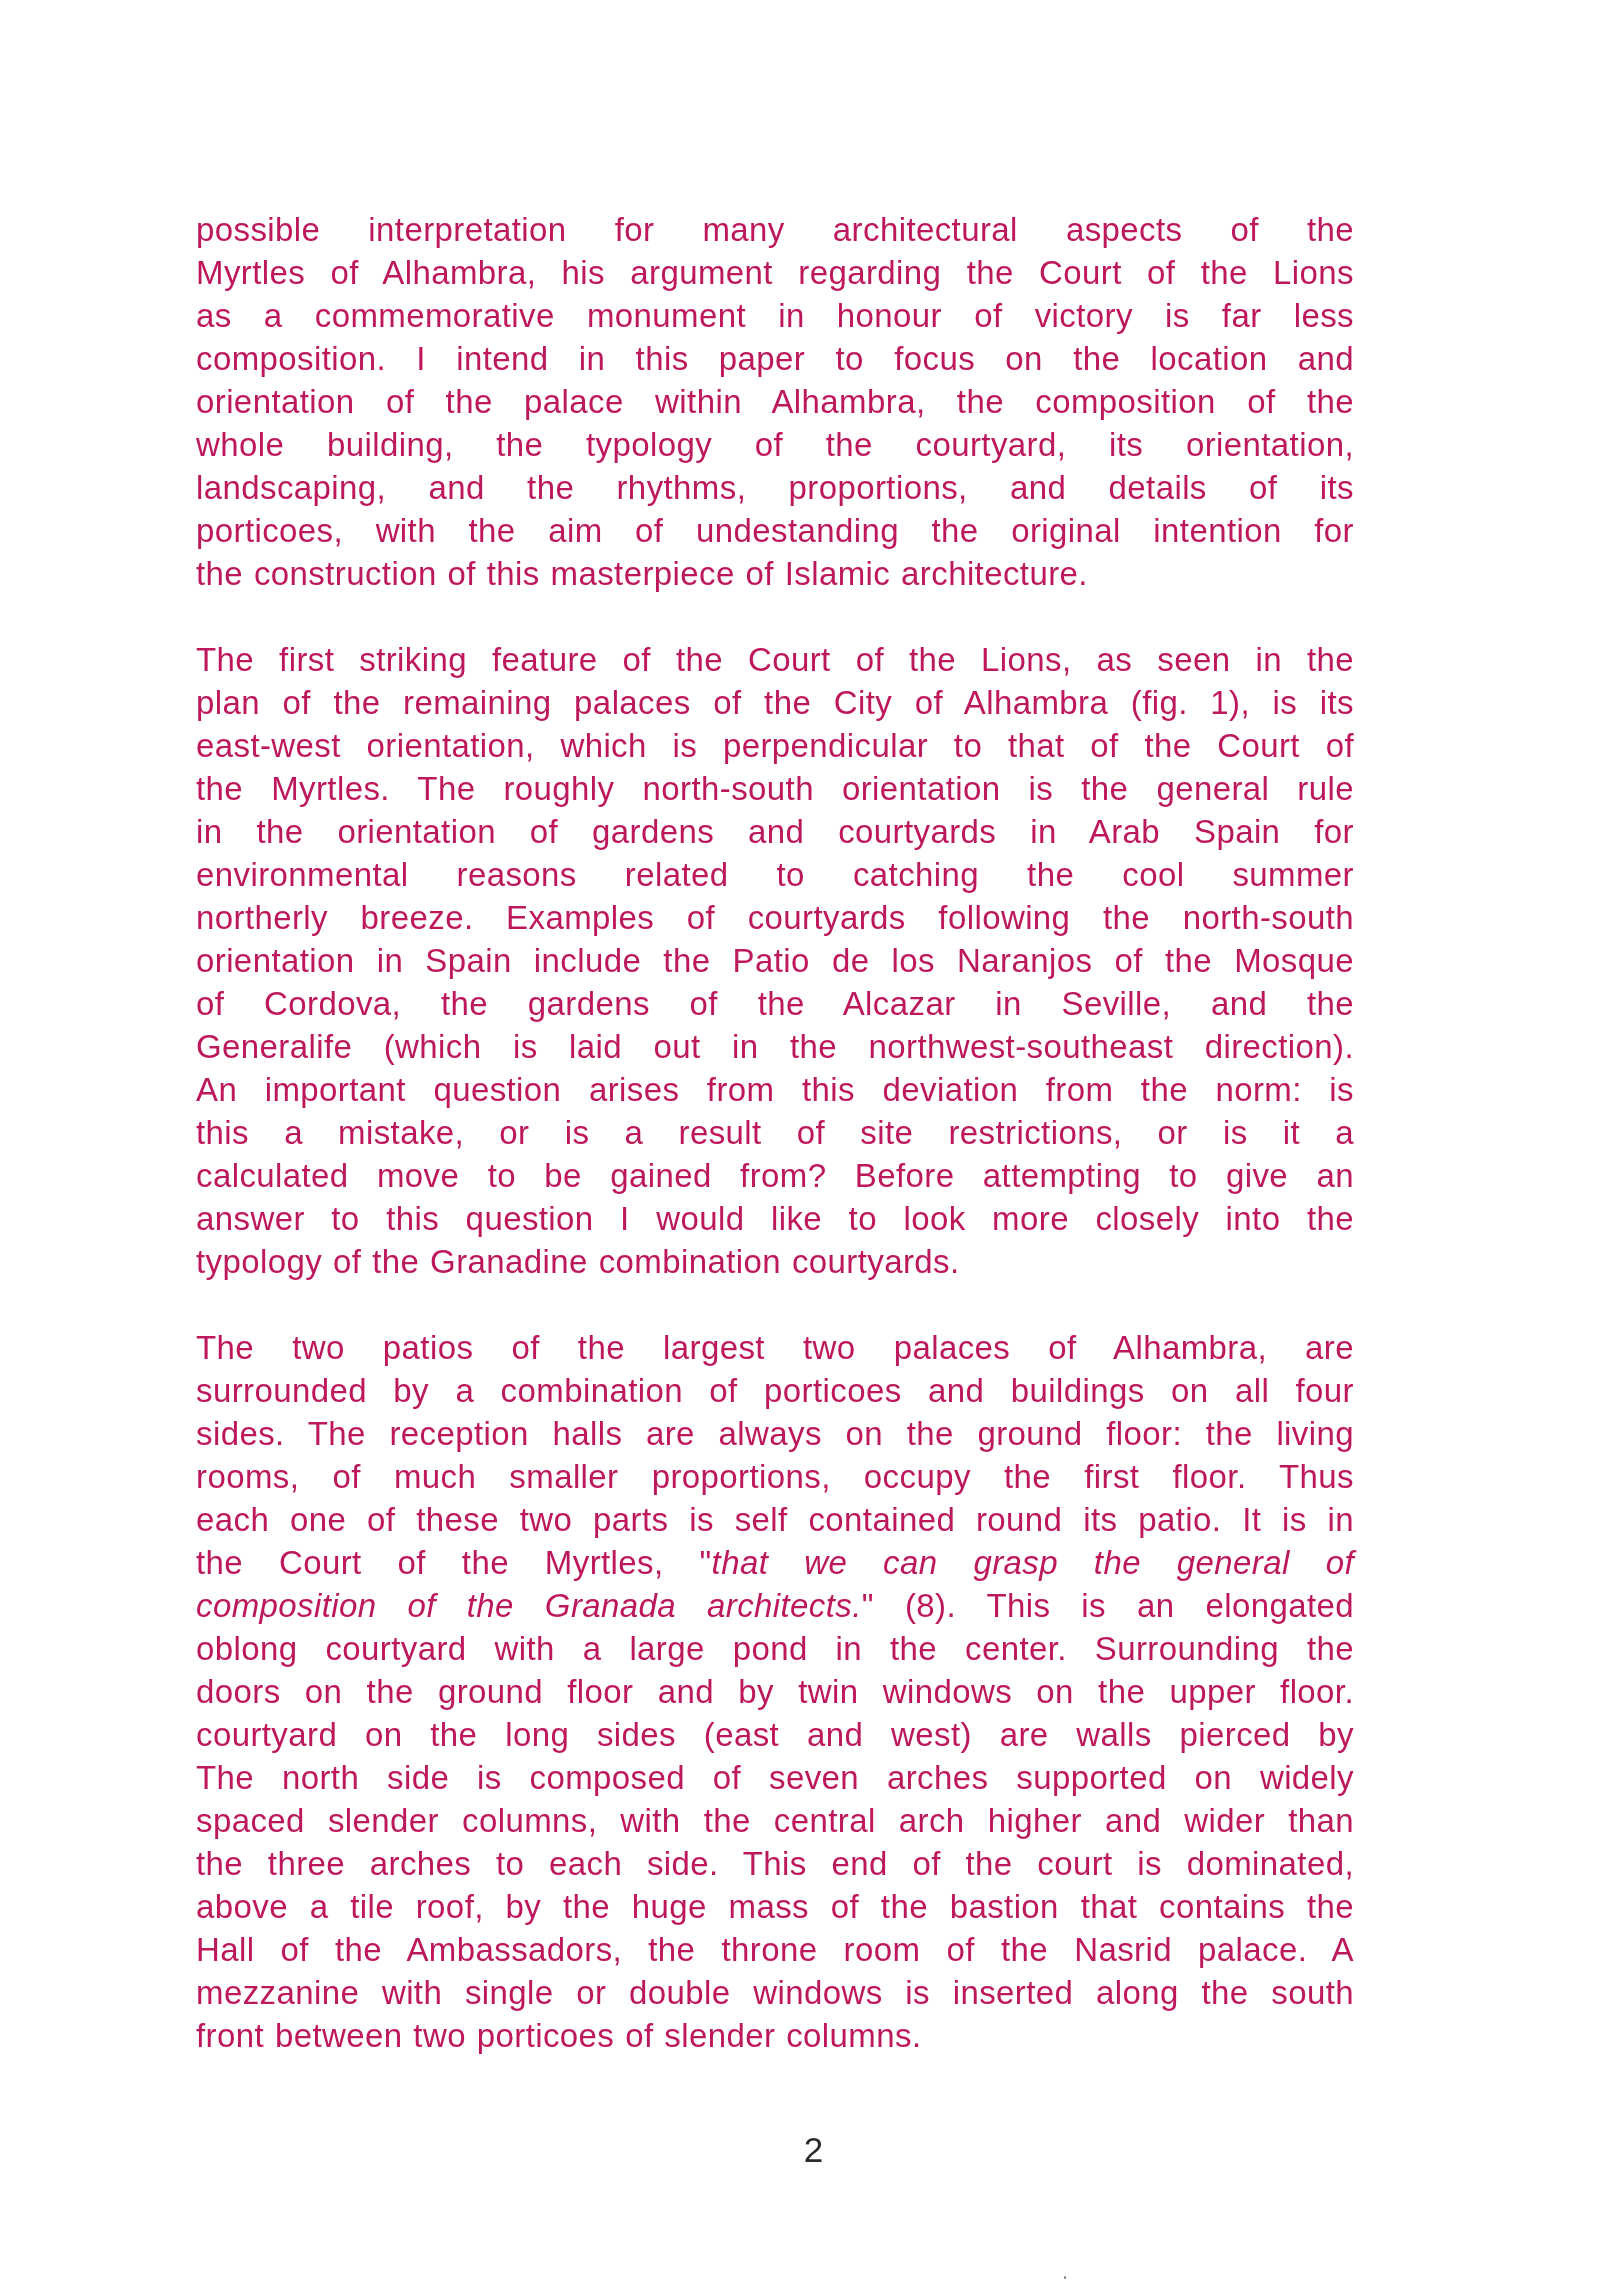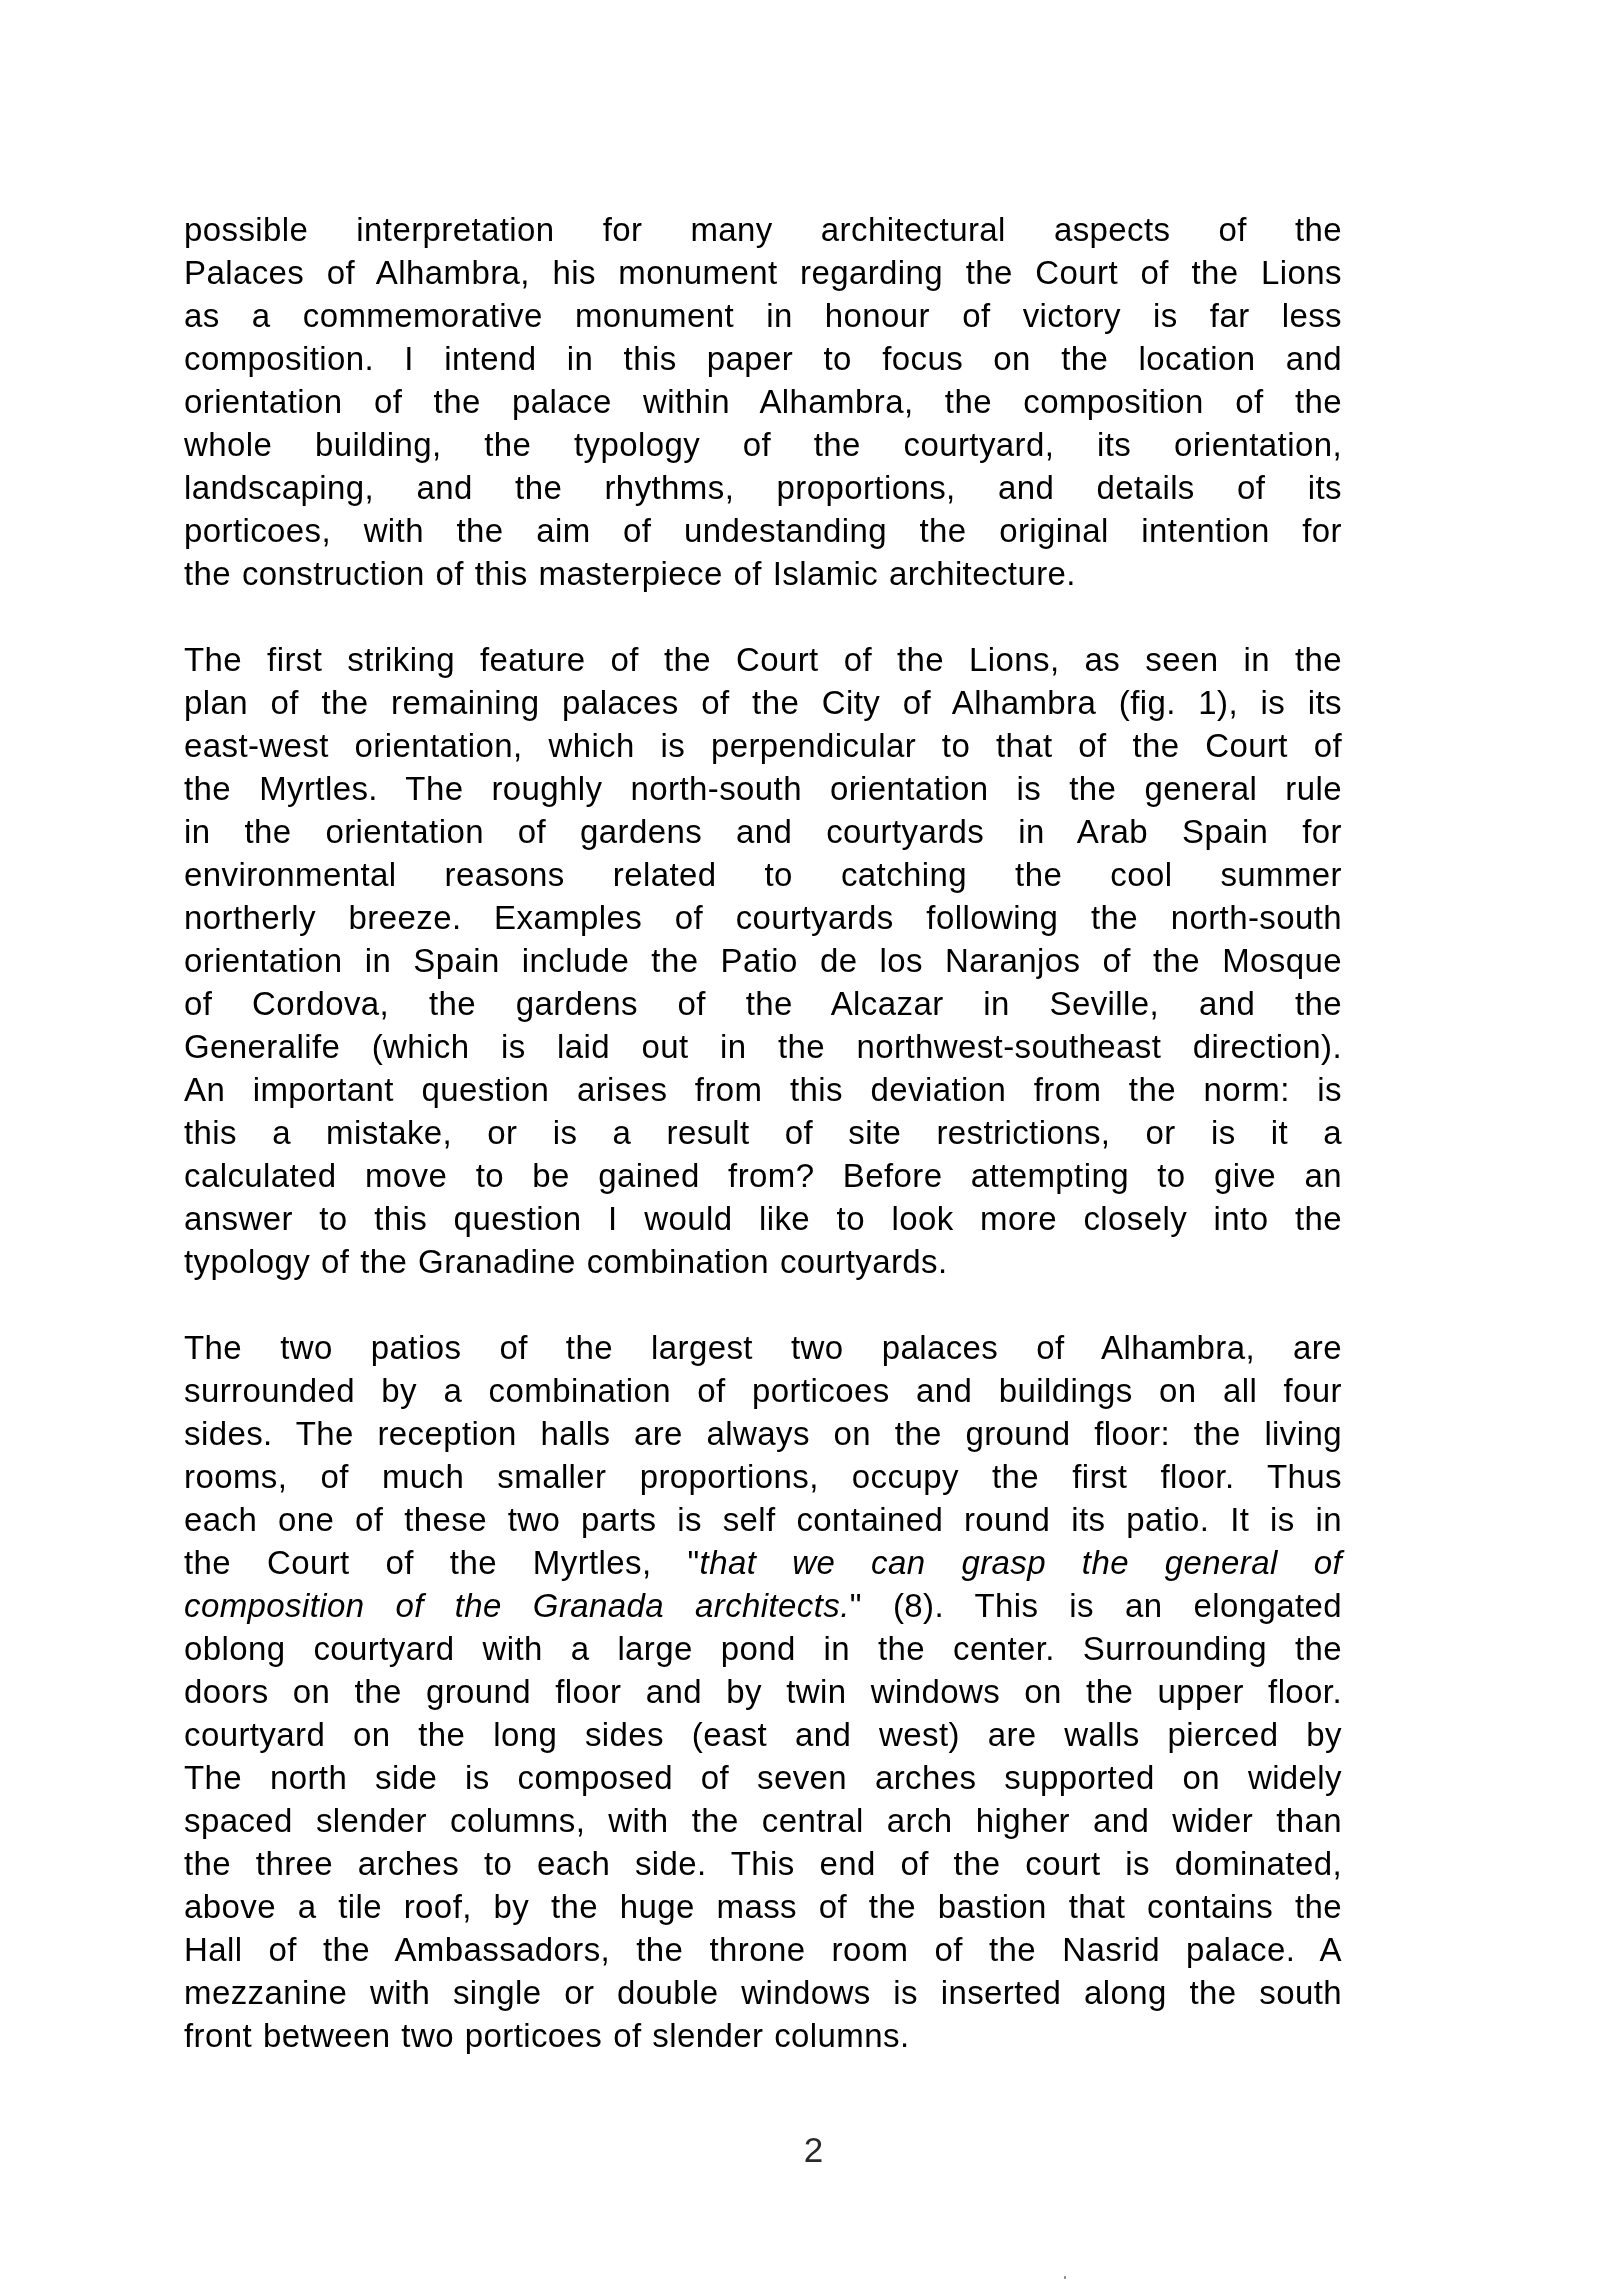--- a/index.html
+++ b/index.html
@@ -15,27 +15,27 @@
     }
     .page {
       position: absolute;
       left: 0; top: 0;
       width: 1623px;
       height: 2295px;
       background: #ffffff;
     }
     .body-text {
       position: absolute;
-      left: 184px;
+      left: 196px;
       top: 208px;
       width: 1158px;
       font-family: "Liberation Sans", sans-serif;
       font-size: 33px;
       line-height: 43px;
-      color: #000000;
+      color: #be185d;
       letter-spacing: 0.4px;
       word-spacing: 1.3px;
     }
     .paragraph {
       margin: 0 0 43px 0;
       text-align: justify;
       text-align-last: left;
     }
     .line {
       display: block;
@@ -71,21 +71,21 @@
   </style>
 </head>
 <body>
 
 <div class="page">
 
   <div class="body-text">
 
     <div class="paragraph">
       <span class="line">possible interpretation for many architectural aspects of the</span>
-      <span class="line">Palaces of Alhambra, his monument regarding the Court of the Lions</span>
+      <span class="line">Myrtles of Alhambra, his argument regarding the Court of the Lions</span>
       <span class="line">as a commemorative monument in honour of victory is far less</span>
       <span class="line">composition. I intend in this paper to focus on the location and</span>
       <span class="line">orientation of the palace within Alhambra, the composition of the</span>
       <span class="line">whole building, the typology of the courtyard, its orientation,</span>
       <span class="line">landscaping, and the rhythms, proportions, and details of its</span>
       <span class="line">porticoes, with the aim of undestanding the original intention for</span>
       <span class="line last">the construction of this masterpiece of Islamic architecture.</span>
     </div>
 
     <div class="paragraph">

